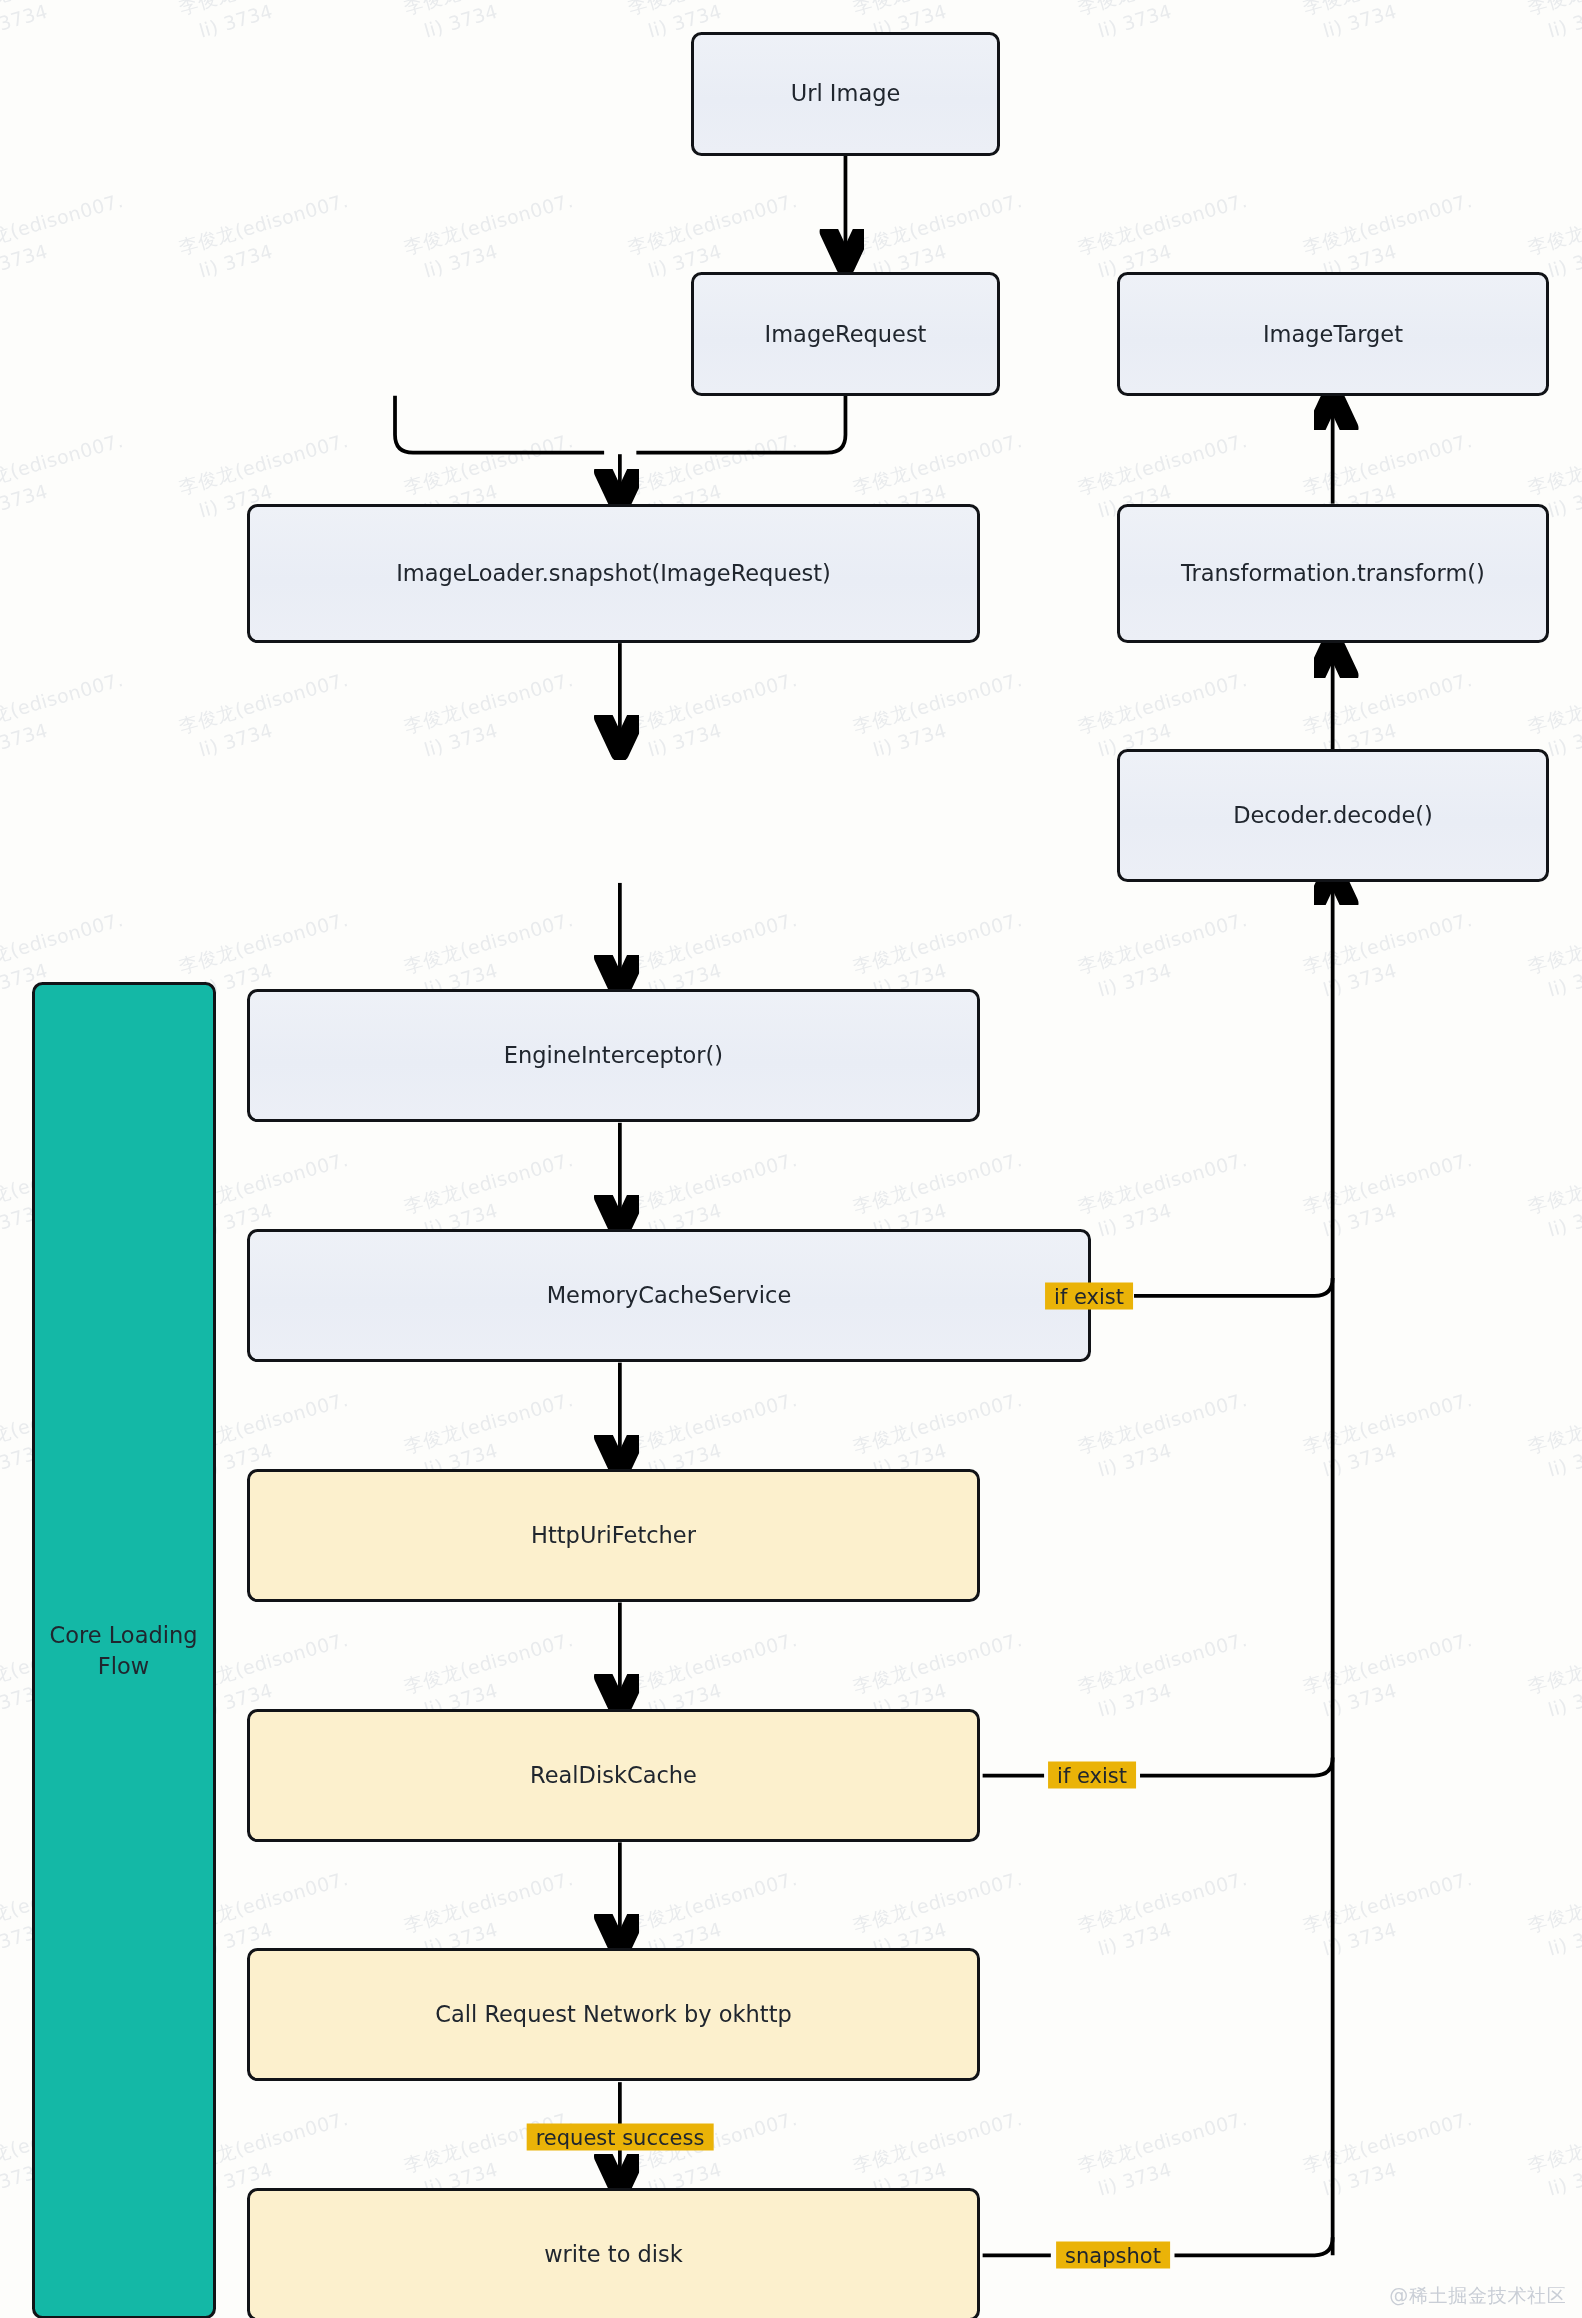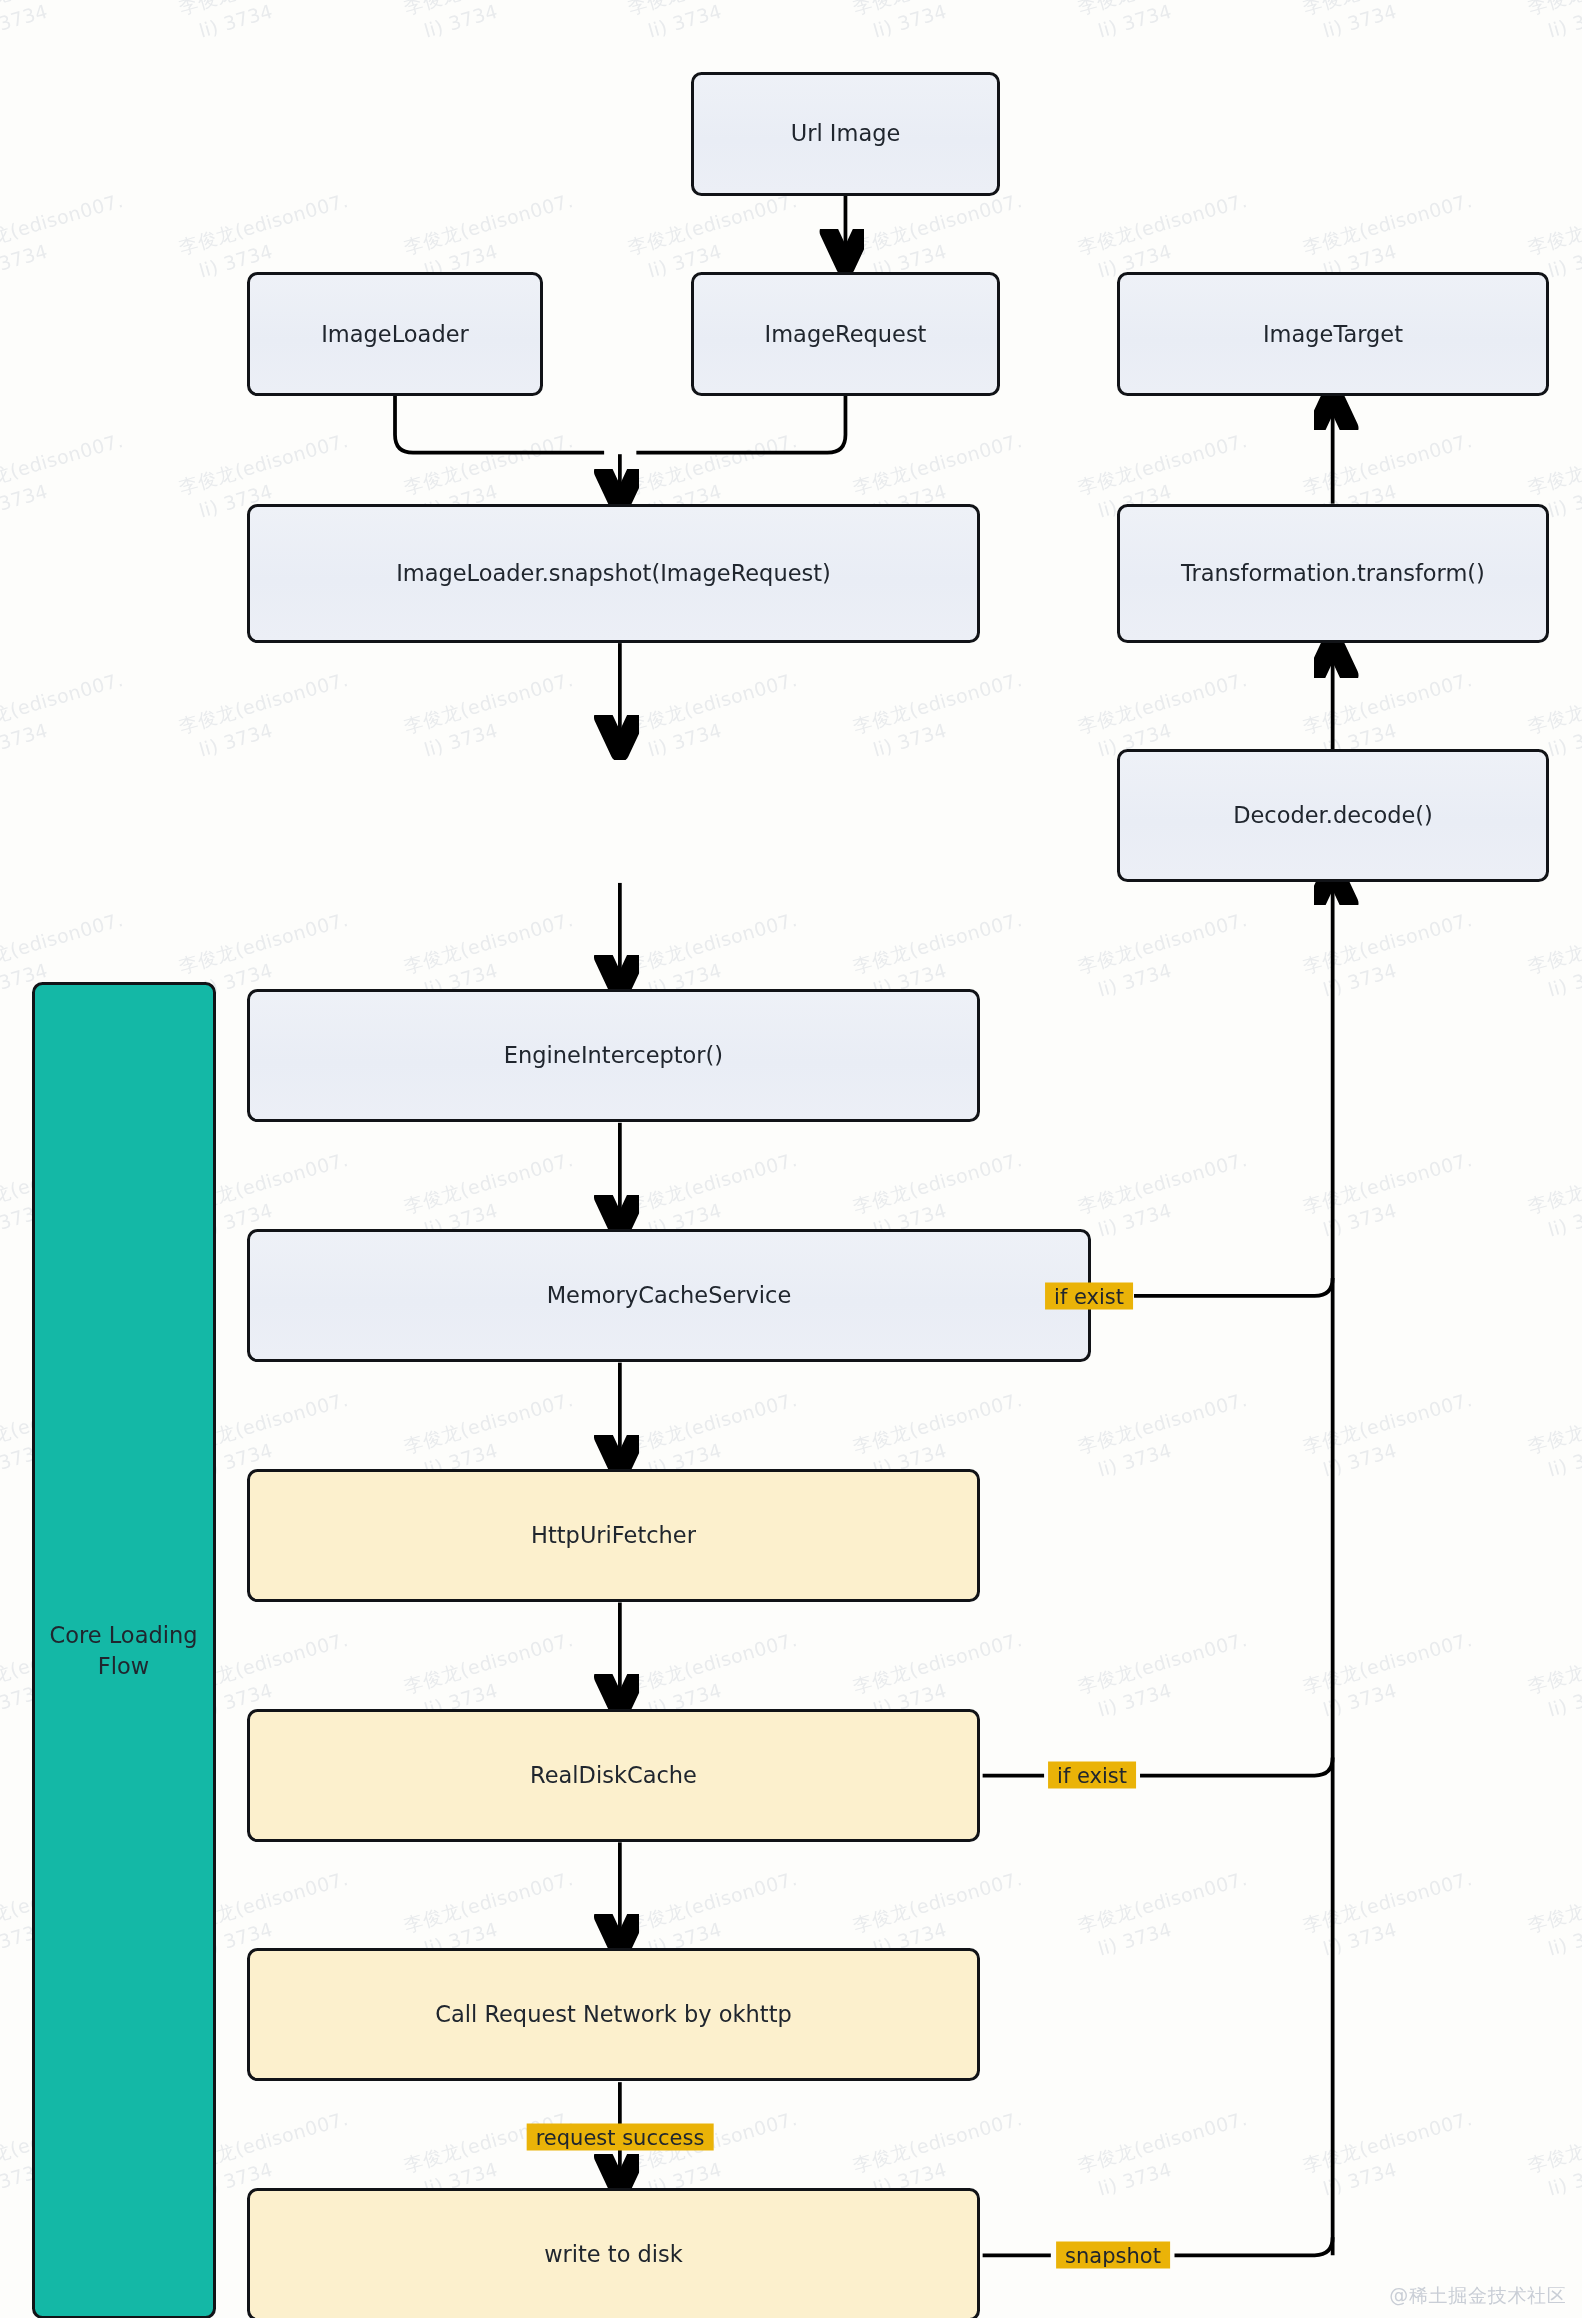--- a/index.html
+++ b/index.html
@@ -299,27 +299,24 @@
     <path d="M1311,3009 L1402,3009"></path>
     <path d="M1567,3009 L1754,3009 Q1778,3009 1778,2985"></path>
 
     <path d="M1778,3009 L1778,1162" marker-end="url(#arrow)"></path>
 
     <path d="M1778,1000 L1778,858" marker-end="url(#arrow)"></path>
 
     <path d="M1778,672 L1778,528" marker-end="url(#arrow)"></path>
   </svg>
 
-  <div class="node blue" style="left:691px; top:31.5px; width:309px; height:124px;margin-top:40px;">
+  <div class="node blue" style="left:691px; top:31.5px; width:309px; height:124px;">
     <span>Url Image</span>
   </div>
 
-  <div class="node blue" style="left:247px; top:272px; width:296px; height:124px;">
-    <span>ImageLoader</span>
-  </div>
 
   <div class="node blue" style="left:691px; top:272px; width:309px; height:124px;">
     <span>ImageRequest</span>
   </div>
 
   <div class="node blue" style="left:1117px; top:272px; width:432px; height:124px;">
     <span>ImageTarget</span>
   </div>
 
   <div class="node blue" style="left:247px; top:504px; width:733px; height:139px;">

